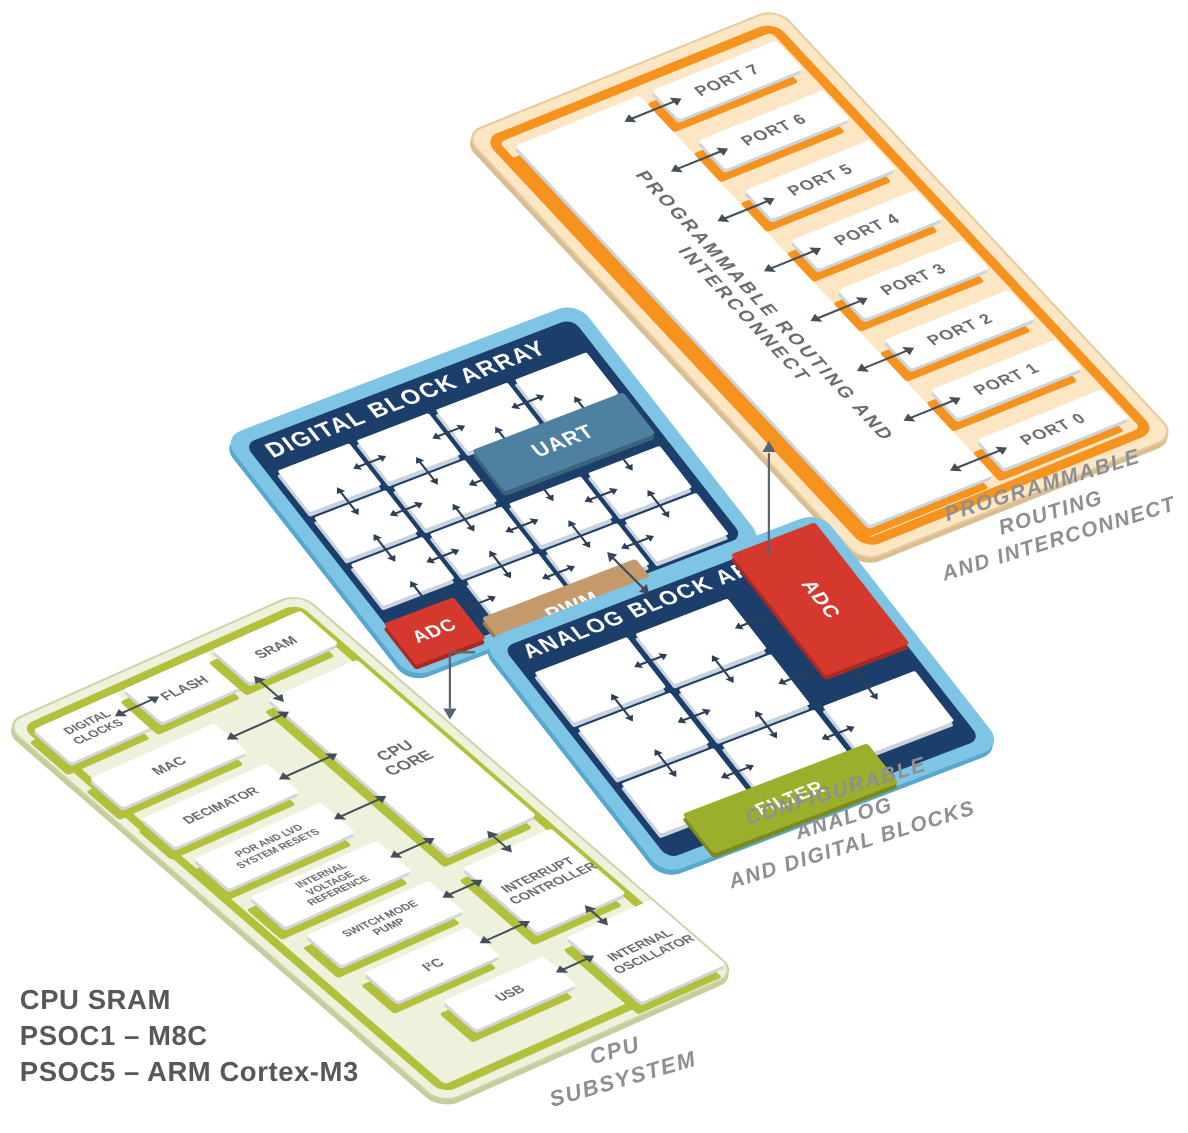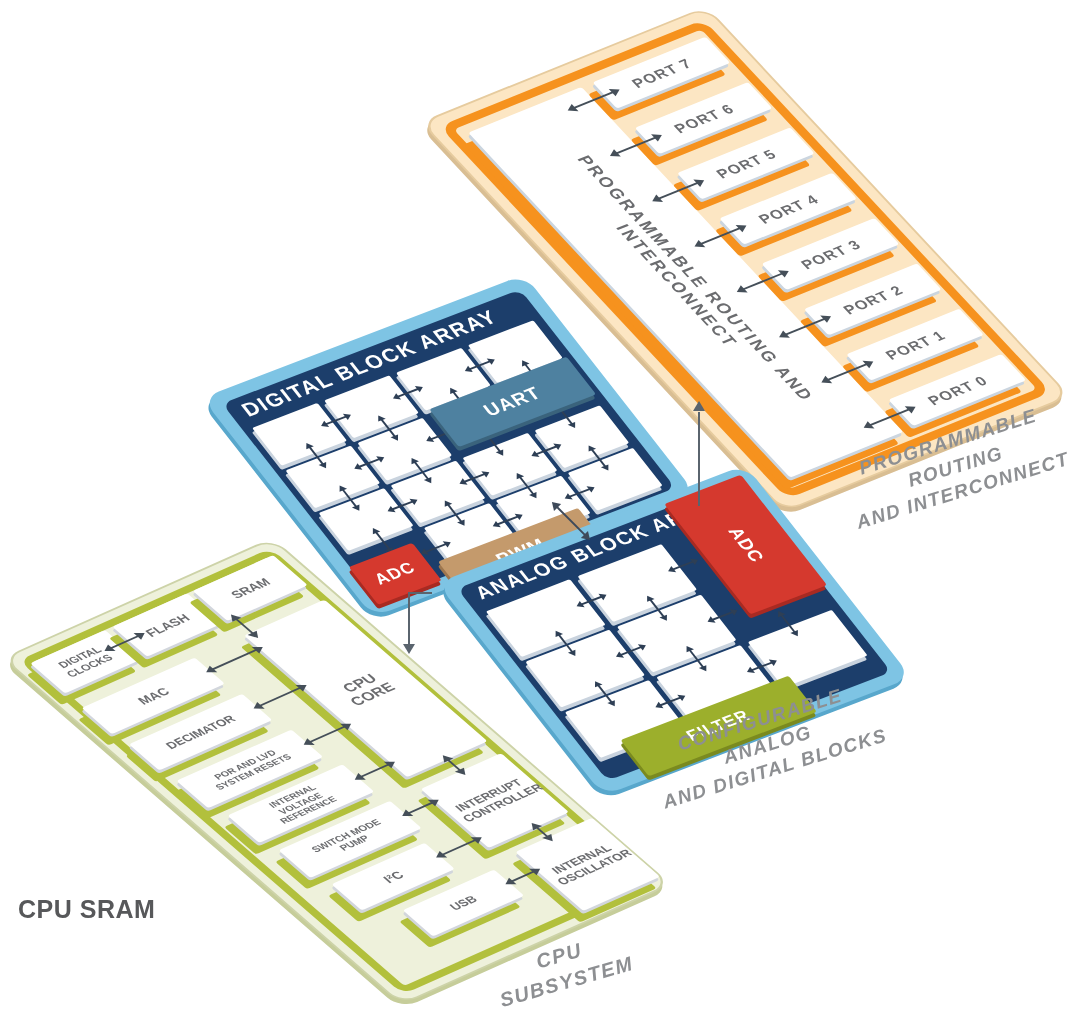--- a/index.html
+++ b/index.html
@@ -296,15 +296,17 @@
     <div>CONFIGURABLE ANALOG</div>
     <div>AND DIGITAL BLOCKS</div>
   </div>
 
   <div class="caption" style="left:468px;top:942px;width:190px;font-size:20px;transform:rotate(-16deg)">
     <div>CPU SUBSYSTEM</div>
   </div>
 
   <div class="legend">
     <div>CPU SRAM</div>
+    <div>PSOC1 – M8C</div>
+    <div>PSOC5 – ARM Cortex-M3</div>
   </div>
 
 </div>
 
 </body></html>

